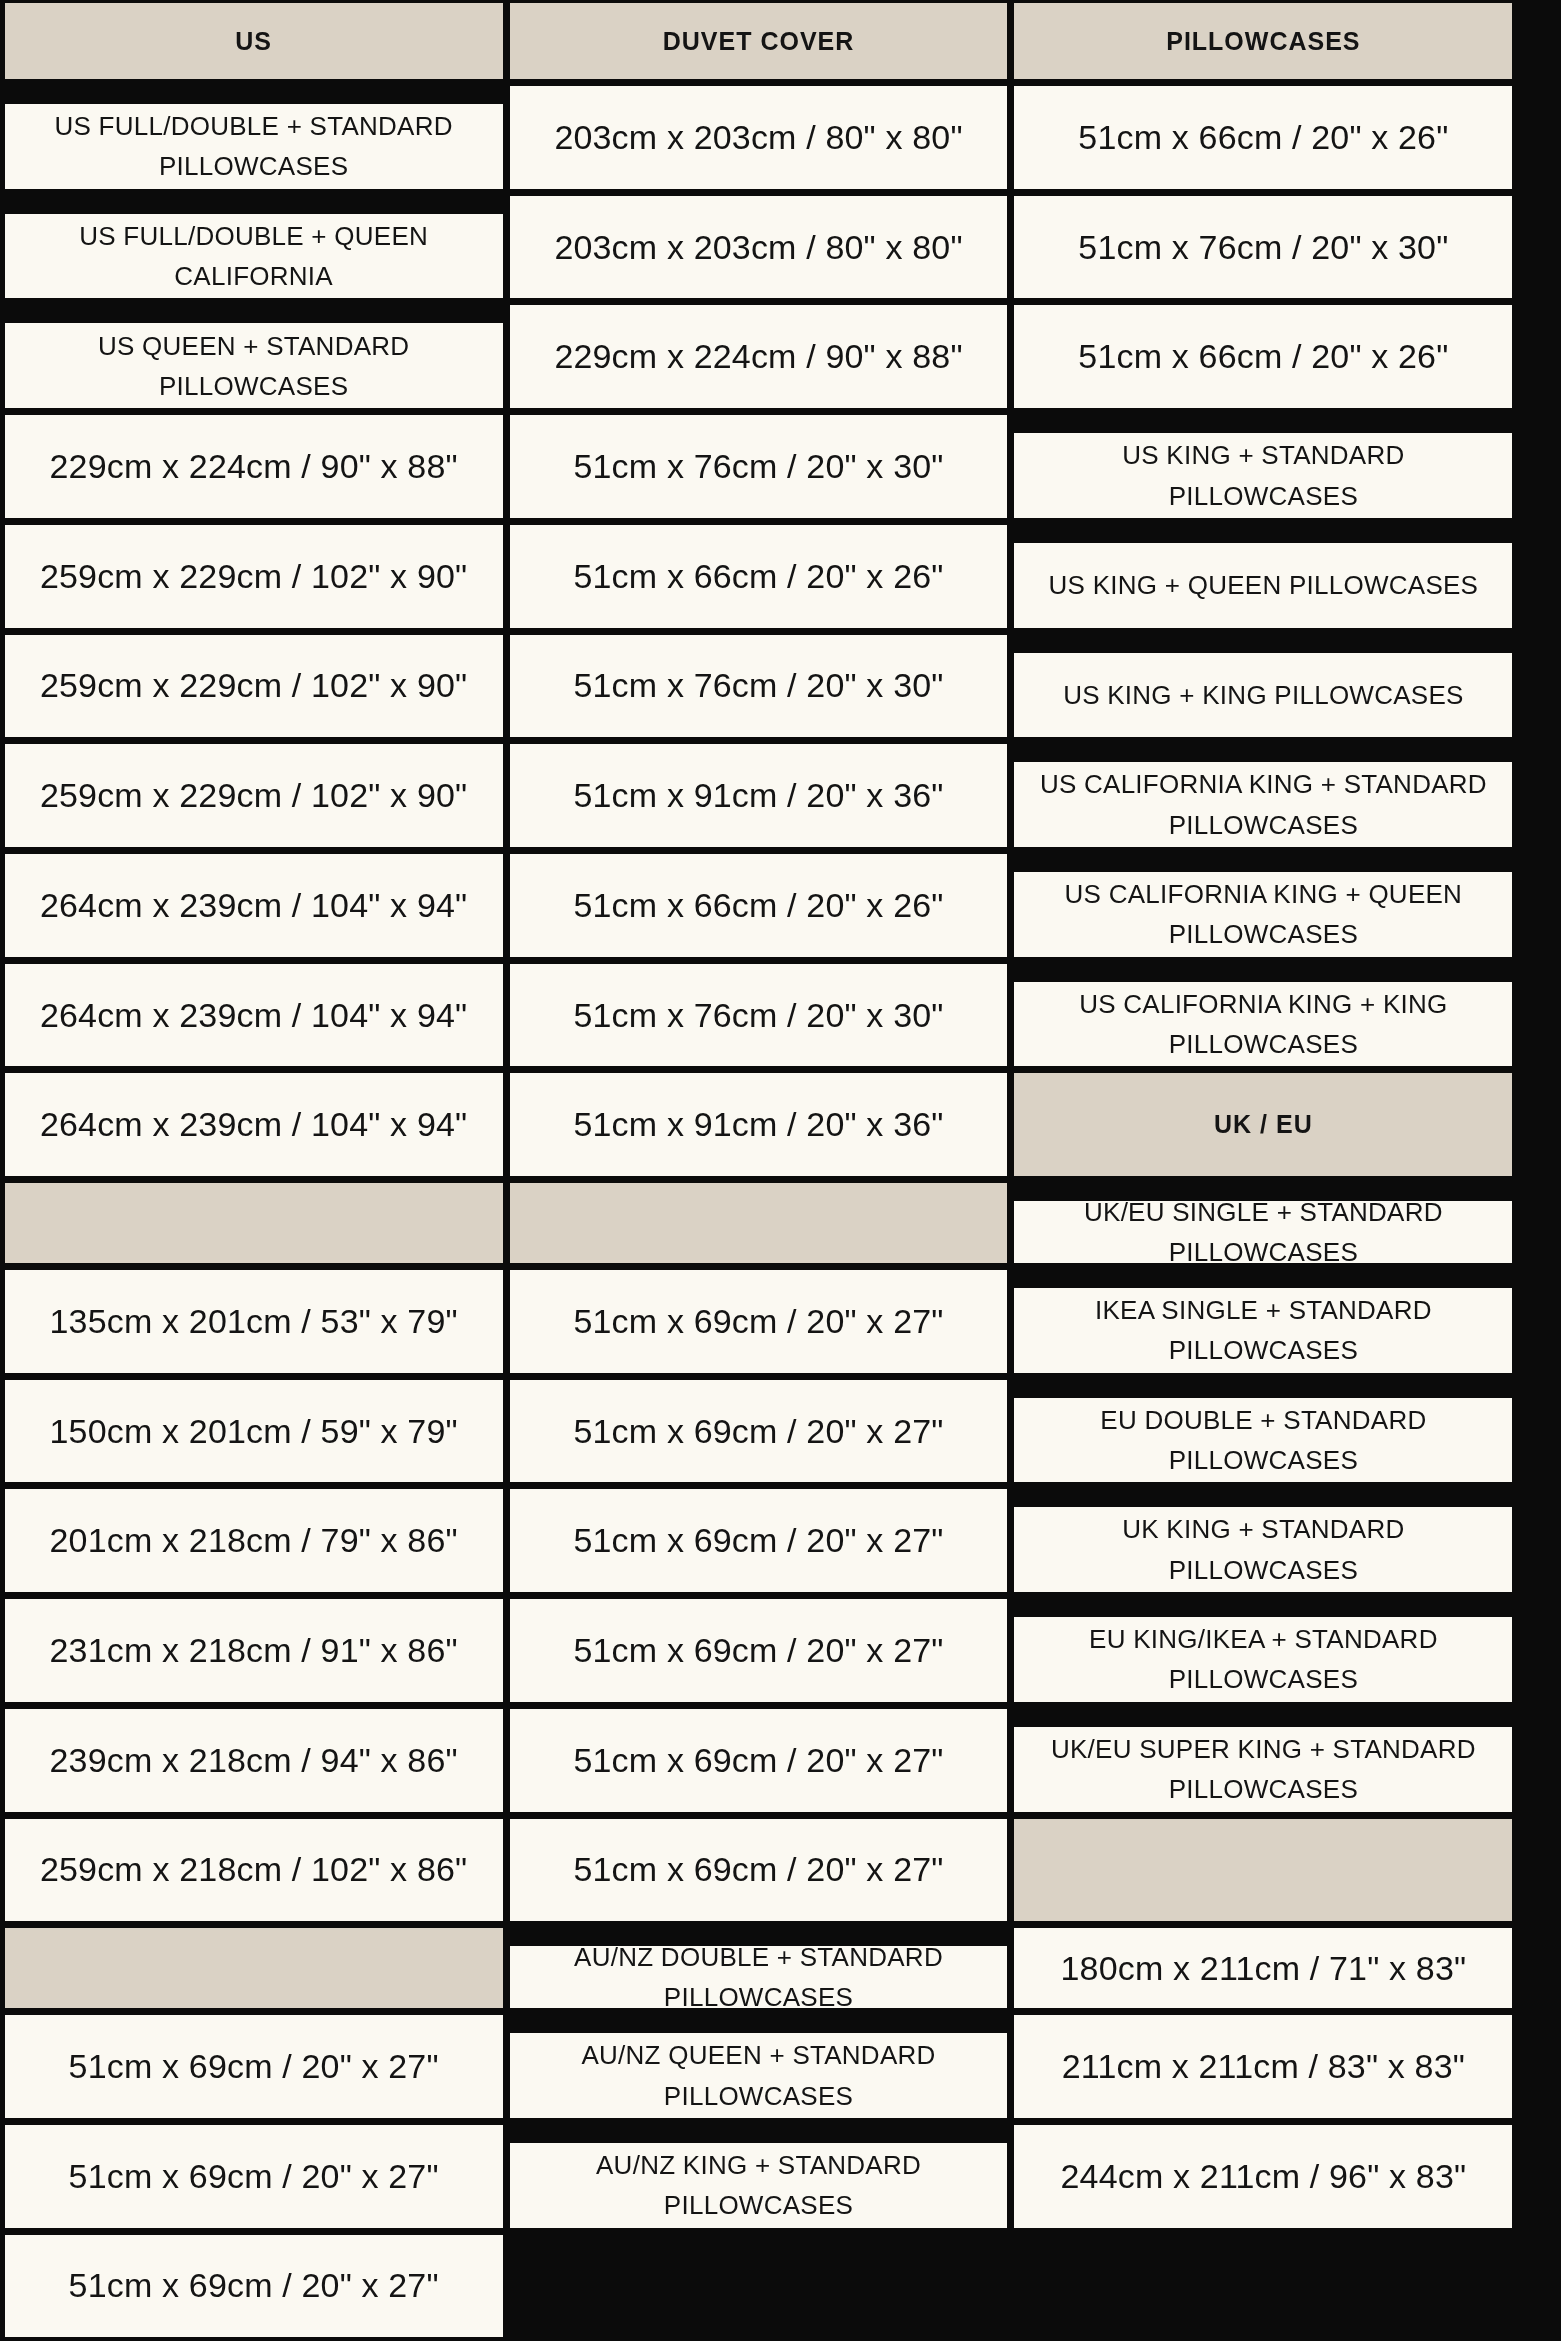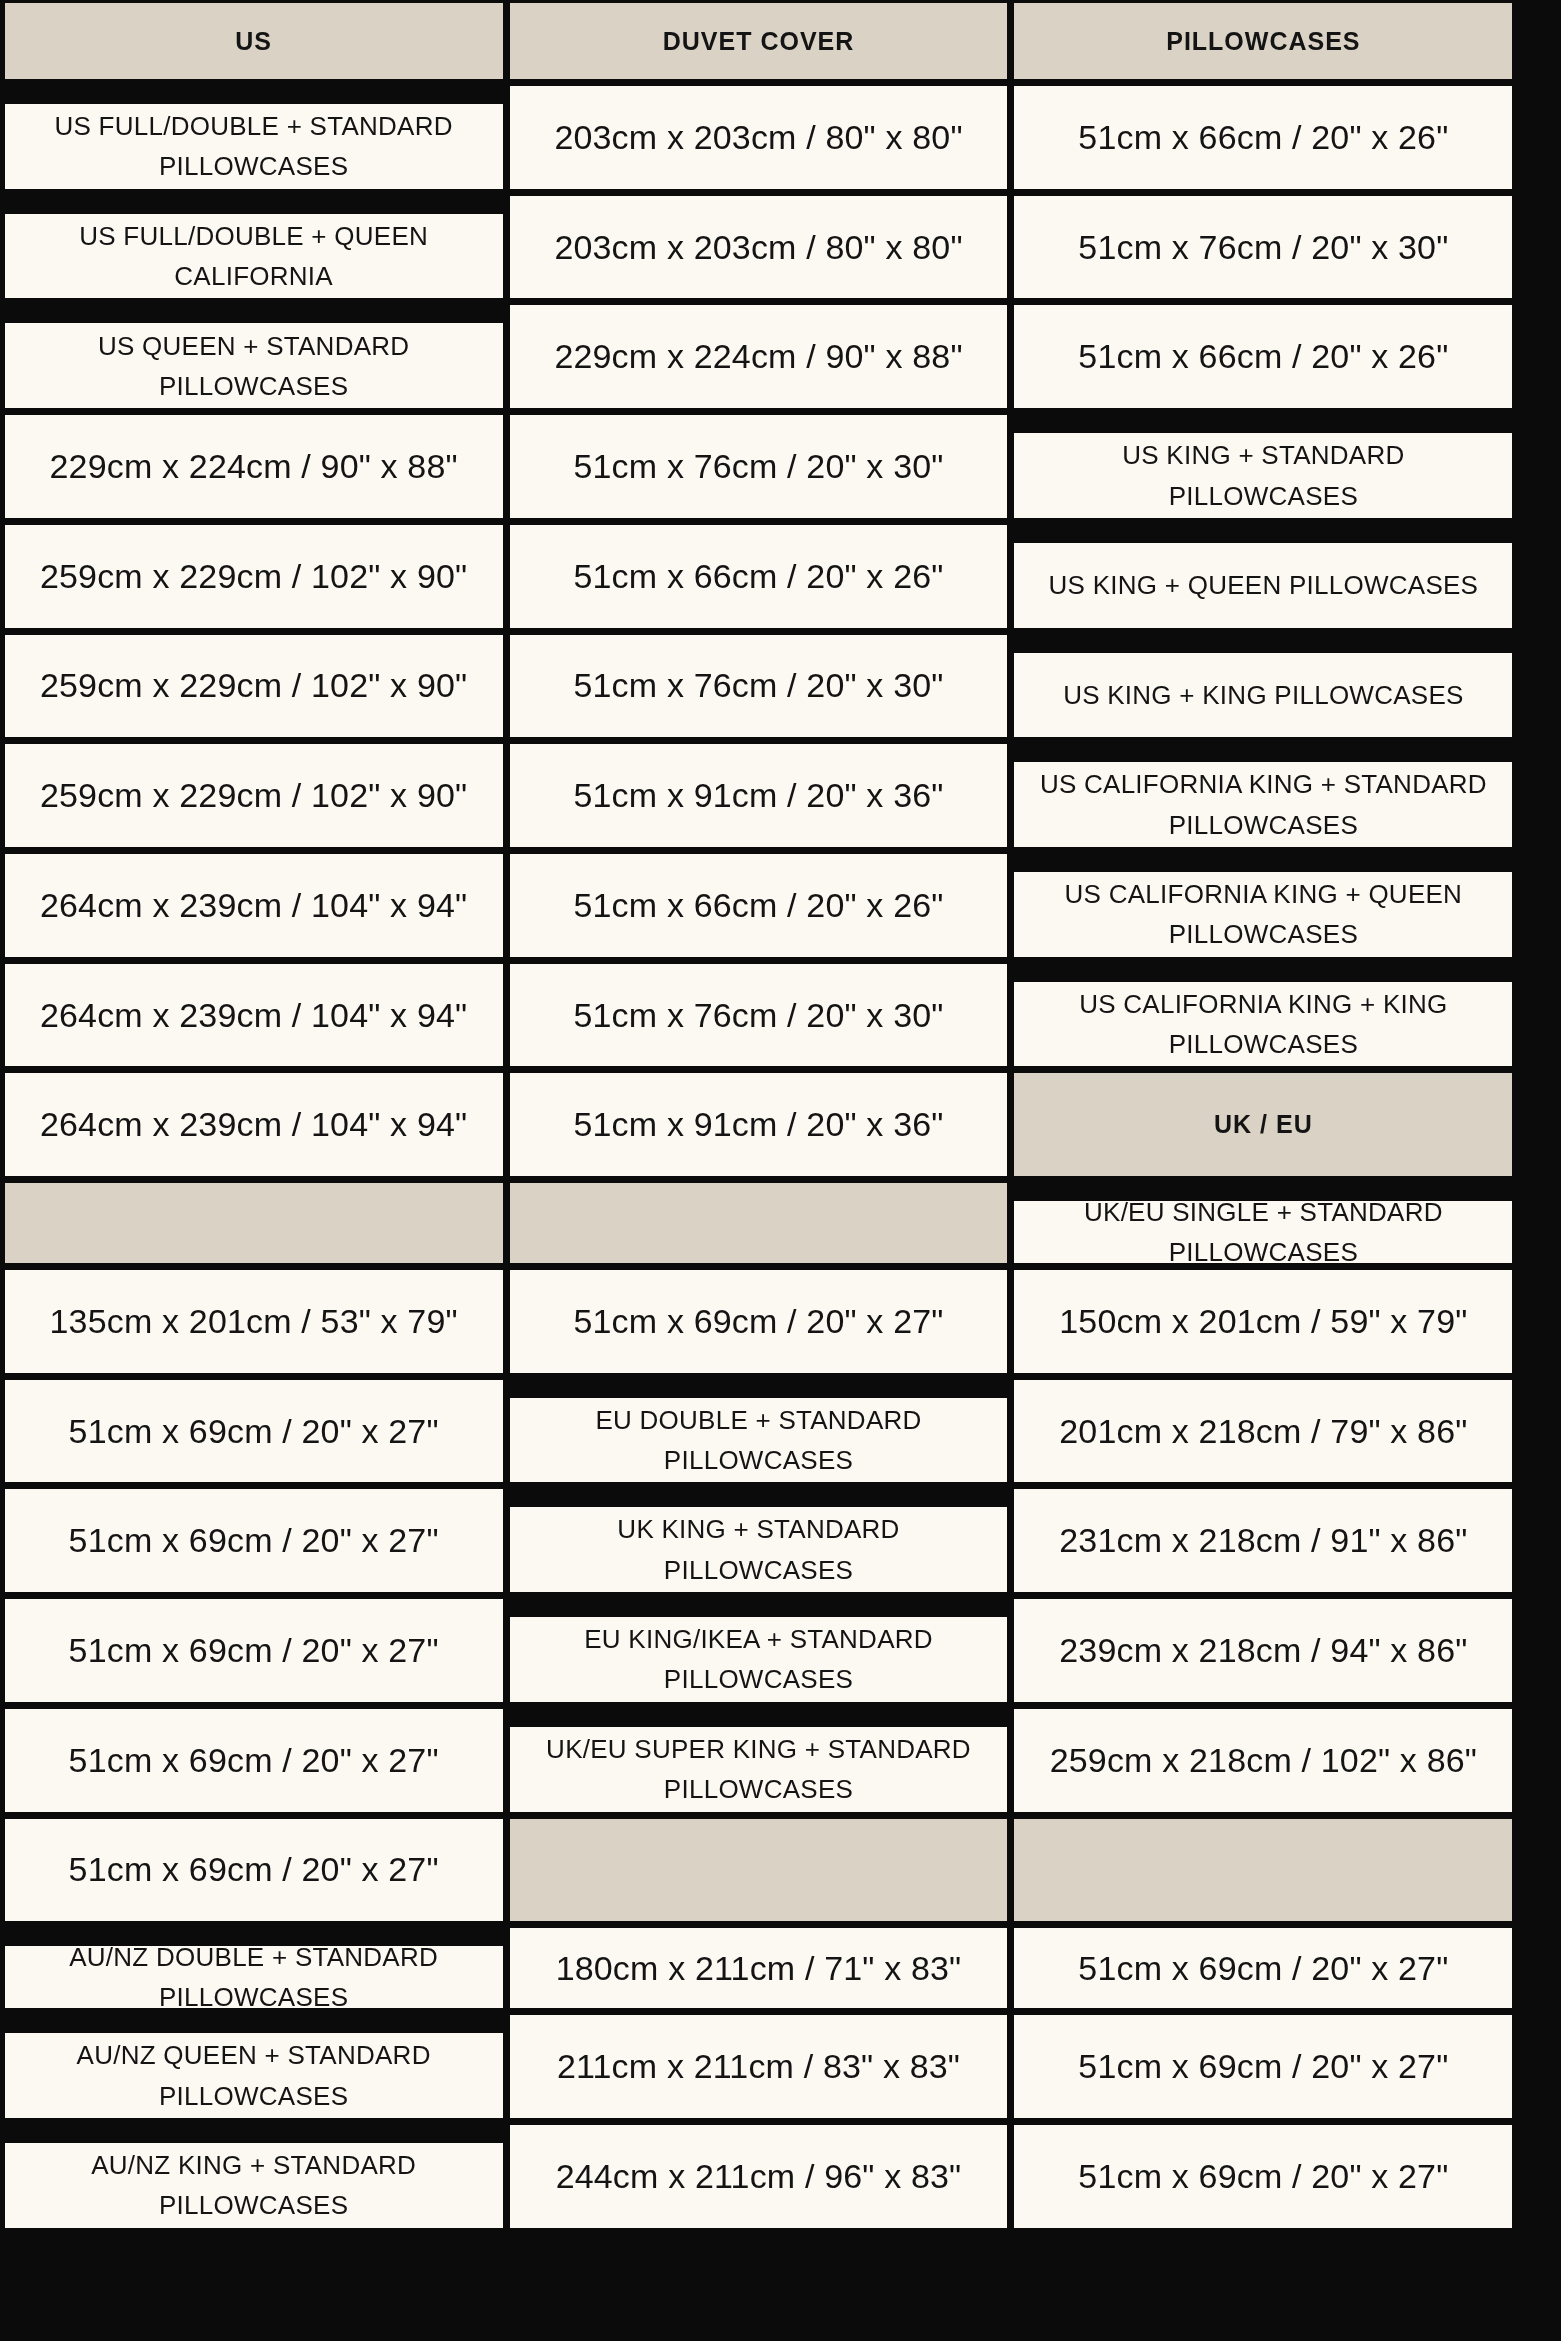--- a/index.html
+++ b/index.html
@@ -91,20 +91,21 @@
     <div class="cell label">US CALIFORNIA KING + KING
 PILLOWCASES</div>
     <div class="cell value">264cm x 239cm / 104" x 94"</div>
     <div class="cell value">51cm x 91cm / 20" x 36"</div>
     <div class="cell band">UK / EU</div>
     <div class="cell band"></div>
     <div class="cell band"></div>
     <div class="cell label">UK/EU SINGLE + STANDARD PILLOWCASES</div>
     <div class="cell value">135cm x 201cm / 53" x 79"</div>
     <div class="cell value">51cm x 69cm / 20" x 27"</div>
+    <div class="cell label">IKEA SINGLE + STANDARD PILLOWCASES</div>
     <div class="cell value">150cm x 201cm / 59" x 79"</div>
     <div class="cell value">51cm x 69cm / 20" x 27"</div>
     <div class="cell label">EU DOUBLE + STANDARD PILLOWCASES</div>
     <div class="cell value">201cm x 218cm / 79" x 86"</div>
     <div class="cell value">51cm x 69cm / 20" x 27"</div>
     <div class="cell label">UK KING + STANDARD PILLOWCASES</div>
     <div class="cell value">231cm x 218cm / 91" x 86"</div>
     <div class="cell value">51cm x 69cm / 20" x 27"</div>
     <div class="cell label">EU KING/IKEA + STANDARD PILLOWCASES</div>
     <div class="cell value">239cm x 218cm / 94" x 86"</div>

